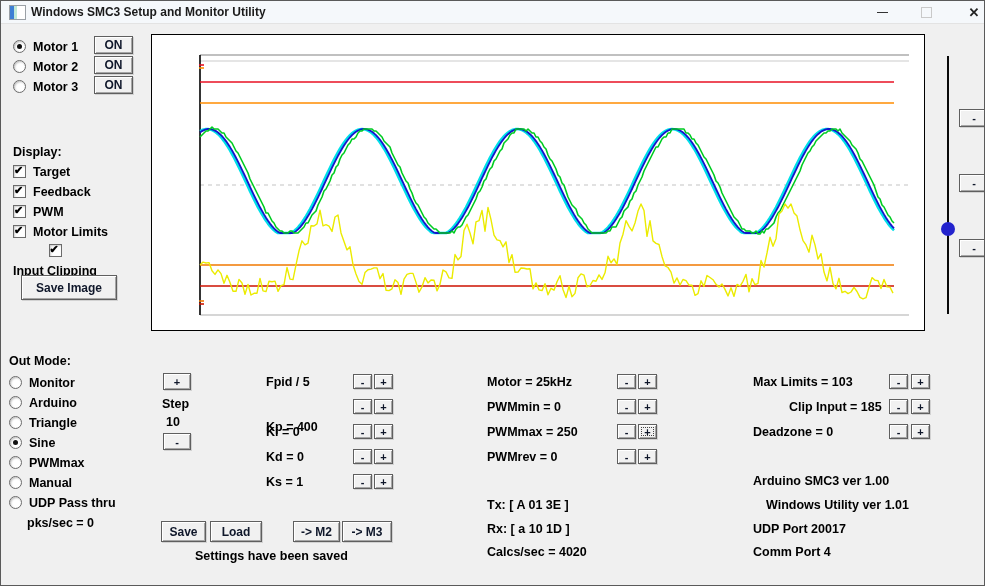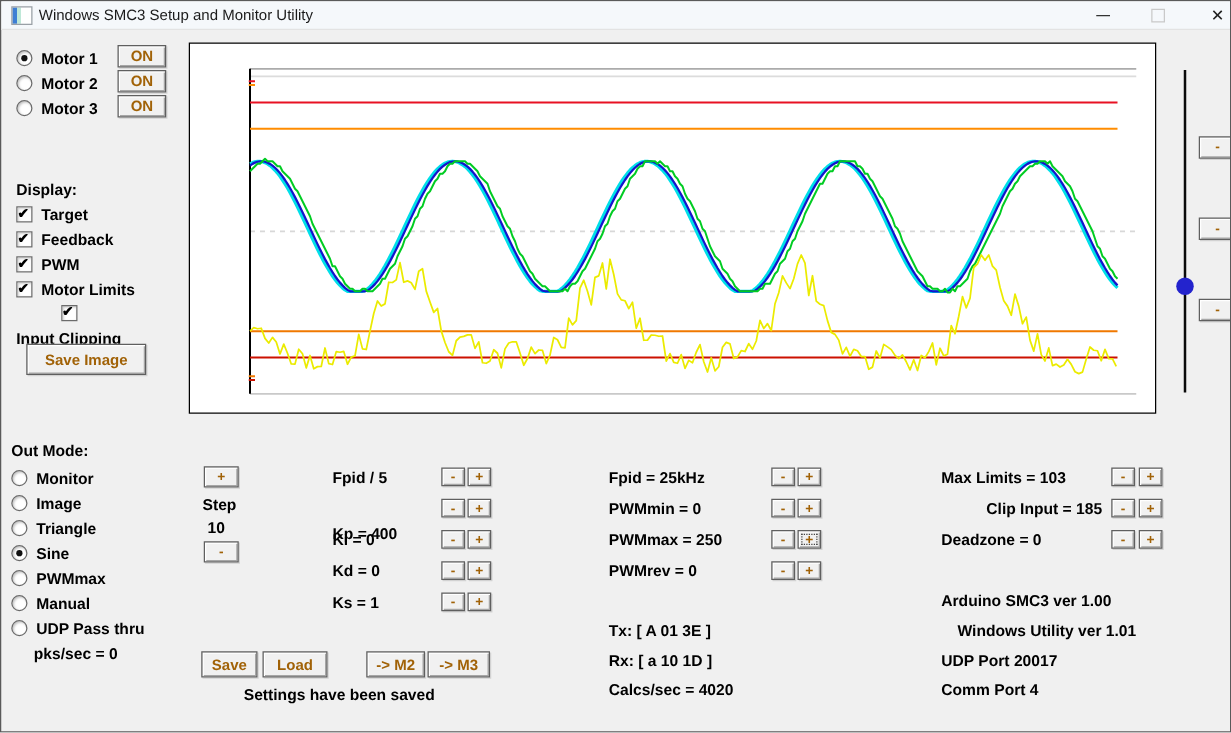--- a/index.html
+++ b/index.html
@@ -2,34 +2,34 @@
 <html><head>
 <meta charset="utf-8">
 <style>
   html,body{margin:0;padding:0;background:#d7d7d7;}
   #app{
     position:relative;width:983px;height:584px;background:#f0f0f0;
     border:1px solid #5a5a5a;overflow:hidden;
     font-family:"Liberation Sans",sans-serif;color:#000;
   }
   
-  .titlebar{position:absolute;left:0;top:0;width:100%;height:22px;background:#f5f8fb;border-bottom:1px solid #e3e3e3;}
+  .titlebar{position:absolute;left:0;top:0;width:100%;height:22px;background:#f5f8fb;border-bottom:1px solid #e3e3e3;font-weight:bold;}
   .app-icon{position:absolute;left:8px;top:4px;width:15px;height:13px;border:1px solid #9aa0a6;background:
     linear-gradient(90deg,#3e7fd4 0 4px,#bfe8d8 4px 7px,#ffffff 7px);}
   .title-text{position:absolute;left:30px;top:4px;font-size:12px;color:#1b1b1b;white-space:nowrap;}
   .win-btn{position:absolute;top:0;width:30px;height:22px;display:flex;align-items:center;justify-content:center;}
   .min-glyph{width:11px;height:0;border-top:1px solid #333;}
   .max-glyph{width:9px;height:9px;border:1px solid #c9c9c9;}
   .close-glyph{font-size:13px;color:#222;line-height:1;}
   
   .btn3d{
     position:absolute;box-sizing:border-box;display:flex;align-items:center;justify-content:center;
     background:#f1f1f1;border:1px solid #5f5f5f;
     box-shadow:inset 1px 1px 0 #ffffff,inset -1px -1px 0 #a6a6a6,1px 1px 0 rgba(0,0,0,0.12);
-    font-family:"Liberation Sans",sans-serif;font-weight:bold;font-size:12px;color:#a16207;padding:0;cursor:default;
+    font-family:"Liberation Sans",sans-serif;font-weight:bold;font-size:12px;color:#0f172a;padding:0;cursor:default;
   }
   .btn3d.small{font-size:11px;}
   .btn3d.focused{outline:1px dotted #444;outline-offset:-4px;}
   
   .opt-row{position:absolute;display:flex;align-items:center;gap:7px;height:15px;}
   .lbl{font-size:12.5px;font-weight:bold;white-space:nowrap;}
   .heading{position:absolute;font-size:12.5px;font-weight:bold;white-space:nowrap;}
   .radio{box-sizing:border-box;width:13px;height:13px;border-radius:50%;border:1px solid #6b6b6b;background:#fff;
     box-shadow:inset 1px 1px 2px rgba(0,0,0,0.25);position:relative;flex:0 0 auto;}
   .radio.selected::after{content:"";position:absolute;left:3px;top:3px;width:5px;height:5px;border-radius:50%;background:#111;}
@@ -130,21 +130,21 @@
   <button class="btn3d small" style="left:958px;top:173px;width:30px;height:18px;">-</button>
   <button class="btn3d small" style="left:958px;top:238px;width:30px;height:18px;">-</button>
 
   <div class="heading" style="left:8px;top:353px;">Out Mode:</div>
   <div class="opt-row" style="left:8px;top:374px;">
     <span class="radio"></span>
     <span class="lbl">Monitor</span>
   </div>
   <div class="opt-row" style="left:8px;top:394px;">
     <span class="radio"></span>
-    <span class="lbl">Image</span>
+    <span class="lbl">Arduino</span>
   </div>
   <div class="opt-row" style="left:8px;top:414px;">
     <span class="radio"></span>
     <span class="lbl">Triangle</span>
   </div>
   <div class="opt-row" style="left:8px;top:434px;">
     <span class="radio selected"></span>
     <span class="lbl">Sine</span>
   </div>
   <div class="opt-row" style="left:8px;top:454px;">
@@ -179,21 +179,21 @@
   <button class="btn3d small" style="left:373px;top:423px;width:19px;height:15px;">+</button>
 
   <div class="static" style="left:265px;top:449px;">Kd = 0</div>
   <button class="btn3d small" style="left:352px;top:448px;width:19px;height:15px;">-</button>
   <button class="btn3d small" style="left:373px;top:448px;width:19px;height:15px;">+</button>
 
   <div class="static" style="left:265px;top:474px;">Ks = 1</div>
   <button class="btn3d small" style="left:352px;top:473px;width:19px;height:15px;">-</button>
   <button class="btn3d small" style="left:373px;top:473px;width:19px;height:15px;">+</button>
 
-  <div class="static" style="left:486px;top:374px;">Fpid = 25kHz</div>
+  <div class="static" style="left:486px;top:374px;">Motor = 25kHz</div>
   <button class="btn3d small" style="left:616px;top:373px;width:19px;height:15px;">-</button>
   <button class="btn3d small" style="left:637px;top:373px;width:19px;height:15px;">+</button>
 
   <div class="static" style="left:486px;top:399px;">PWMmin = 0</div>
   <button class="btn3d small" style="left:616px;top:398px;width:19px;height:15px;">-</button>
   <button class="btn3d small" style="left:637px;top:398px;width:19px;height:15px;">+</button>
 
   <div class="static" style="left:486px;top:424px;">PWMmax = 250</div>
   <button class="btn3d small" style="left:616px;top:423px;width:19px;height:15px;">-</button>
   <button class="btn3d small focused" style="left:637px;top:423px;width:19px;height:15px;">+</button>

